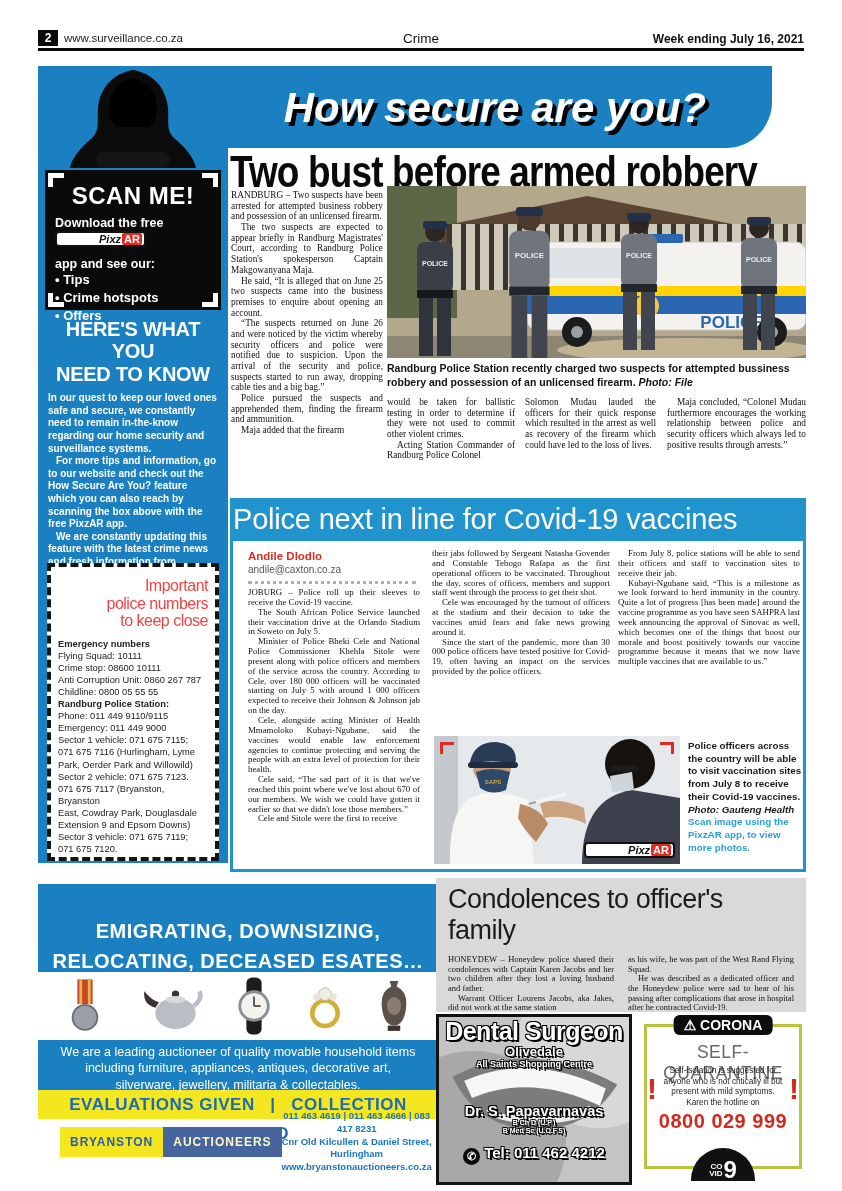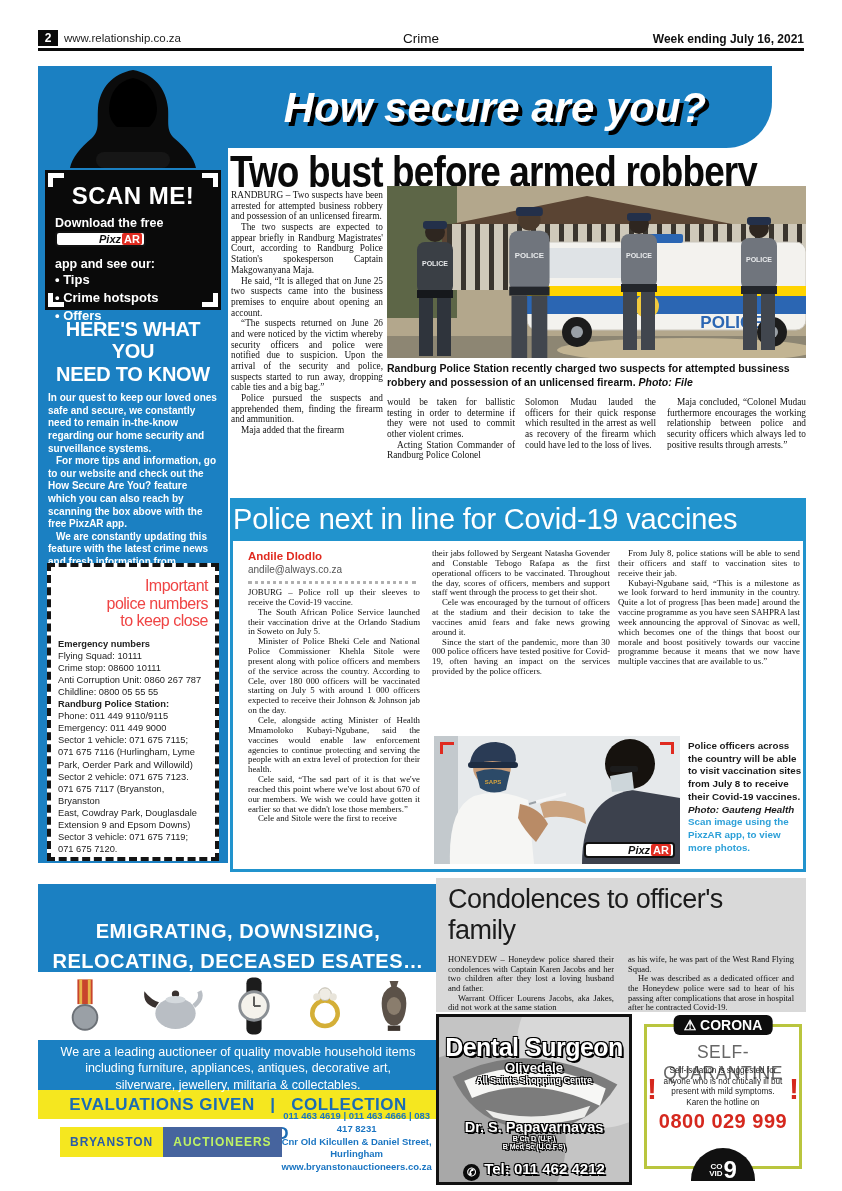--- a/index.html
+++ b/index.html
@@ -90,36 +90,36 @@
   .auction { left:38px; top:884px; width:400px; }
   .auc-head { height:88px; background:#1b80c2; color:#fff; text-align:center; padding-top:32px;
               font-size:20px; font-weight:bold; letter-spacing:0.5px; line-height:1.5; }
   .auc-items { height:68px; background:#fff; display:flex; justify-content:space-around; align-items:center; padding:2px 12px; }
   .auc-items svg { height:60px; }
   .auc-desc { height:50px; background:#1b80c2; color:#fff; text-align:center; font-size:12.5px; line-height:1.3; padding:4px 20px 0; }
   .auc-strip { height:29px; background:#f5e71f; color:#1a6cb5; text-align:center; font-size:17px; font-weight:bold;
                line-height:29px; letter-spacing:0.5px; }
   .auc-bottom { height:46px; background:#fff; display:flex; align-items:center; }
   .brand1 { background:#f5e71f; color:#2a5ca8; font-size:12px; font-weight:800; padding:8px 10px; margin-left:22px; letter-spacing:1px; }
-  .brand2 { background:#46649e; color:#bef264; font-size:12px; font-weight:800; padding:8px 10px; letter-spacing:1px; }
+  .brand2 { background:#46649e; color:#fef9c3; font-size:12px; font-weight:800; padding:8px 10px; letter-spacing:1px; }
   .auc-contact { margin-left:auto; text-align:center; color:#1a75c2; font-size:9.5px; font-weight:bold; line-height:1.35; padding-right:10px; }
   .auc-contact .site { font-weight:800; }
 
   
   .condolences { left:436px; top:878px; width:370px; height:134px; background:#d9d9d9; padding:6px 12px; }
   .cond-title { font-size:27px; font-weight:300; color:#1c1c1c; letter-spacing:-0.5px; }
   .cond-cols { display:flex; gap:14px; margin-top:9px; }
   .cond-cols > div { width:168px; font-size:8.5px; line-height:1.14; }
 
   
   .dental { left:436px; top:1014px; width:196px; height:171px; border:3px solid #111; overflow:hidden; }
   .dental svg.bg { position:absolute; left:0; top:0; width:100%; height:100%; }
   .dental .content { position:absolute; left:0; top:0; width:100%; height:100%; text-align:center; color:#fff; }
   .outline { text-shadow:-1px -1px 0 #000, 1px -1px 0 #000, -1px 1px 0 #000, 2px 2px 0 #000; }
-  .dent-title { font-size:25px; font-weight:900; margin-top:16px; letter-spacing:-0.5px; }
+  .dent-title { font-size:25px; font-weight:900; margin-top:0; letter-spacing:-0.5px; }
   .dent-loc { font-size:13px; font-weight:800; margin-top:-2px; }
   .dent-centre { font-size:9px; font-weight:800; }
   .dent-doc { font-size:14.5px; font-weight:800; margin-top:34px; }
   .dent-qual div { font-size:7px; font-weight:800; line-height:1.2; }
   .dent-phone { margin-top:8px; font-size:15px; font-weight:900; }
   .phone-ball { display:inline-block; width:17px; height:17px; background:#0a0a0a; color:#fff; border-radius:50%;
                 font-size:11px; line-height:17px; text-shadow:none; vertical-align:-2px; margin-right:4px; }
 
   
   .corona { left:640px; top:1014px; width:166px; height:171px; background:#fff; }
@@ -138,21 +138,21 @@
   .covid-logo .stack { font-size:8px; font-weight:800; line-height:0.95; text-align:right; margin-bottom:3px; }
   .covid-logo .nine { font-size:24px; font-weight:800; line-height:0.9; margin-left:1px; }
 </style>
 </head>
 <body>
 
 <div class="page">
 
   <div class="abs masthead">
     <div class="pagenum">2</div>
-    <div class="mast-url">www.relationship.co.za</div>
+    <div class="mast-url">www.surveillance.co.za</div>
     <div class="mast-section">Crime</div>
     <div class="mast-edition">Week ending July 16, 2021</div>
   </div>
 
   <div class="abs banner"></div>
   <div class="abs banner-title">How secure are you?</div>
 
   <div class="abs leftcol">
     <svg viewBox="0 0 190 102" preserveAspectRatio="none" style="position:absolute;top:0;left:0;width:190px;height:102px">
       <path d="M95,4 C74,8 62,22 60,42 C59,56 62,64 54,72 C42,82 34,92 32,102 L158,102 C156,92 148,82 136,72 C128,64 131,56 130,42 C128,22 116,8 95,4 Z" fill="#0b0b0b"></path>
@@ -317,21 +317,21 @@
     </div>
   <div class="abs serif main-body indent-all m-colC">
       <p>Maja concluded, “Colonel Mudau furthermore encourages the working relationship between police and security officers which always led to positive results through arrests.”</p>
     </div>
 
   <div class="abs covid-bar">
     <div class="covid-title">Police next in line for Covid-19 vaccines</div>
   </div>
   <div class="abs covid-box"></div>
   <div class="abs byline">Andile Dlodlo</div>
-  <div class="abs byline-email">andile@always.co.za</div>
+  <div class="abs byline-email">andile@caxton.co.za</div>
   <div class="abs dotline"></div>
 
   <div class="abs serif covid-body c-col1">
       <p>JOBURG – Police roll up their sleeves to receive the Covid-19 vaccine.</p>
       <p>The South African Police Service launched their vaccination drive at the Orlando Stadium in Soweto on July 5.</p>
       <p>Minister of Police Bheki Cele and National Police Commissioner Khehla Sitole were present along with police officers and members of the service across the country. According to Cele, over 180 000 officers will be vaccinated starting on July 5 with around 1 000 officers expected to receive their Johnson &amp; Johnson jab on the day.</p>
       <p>Cele, alongside acting Minister of Health Mmamoloko Kubayi-Ngubane, said the vaccines would enable law enforcement agencies to continue protecting and serving the people with an extra level of protection for their health.</p>
       <p>Cele said, “The sad part of it is that we've reached this point where we've lost about 670 of our members. We wish we could have gotten it earlier so that we didn't lose those members.”</p>
       <p>Cele and Sitole were the first to receive</p>
     </div>

